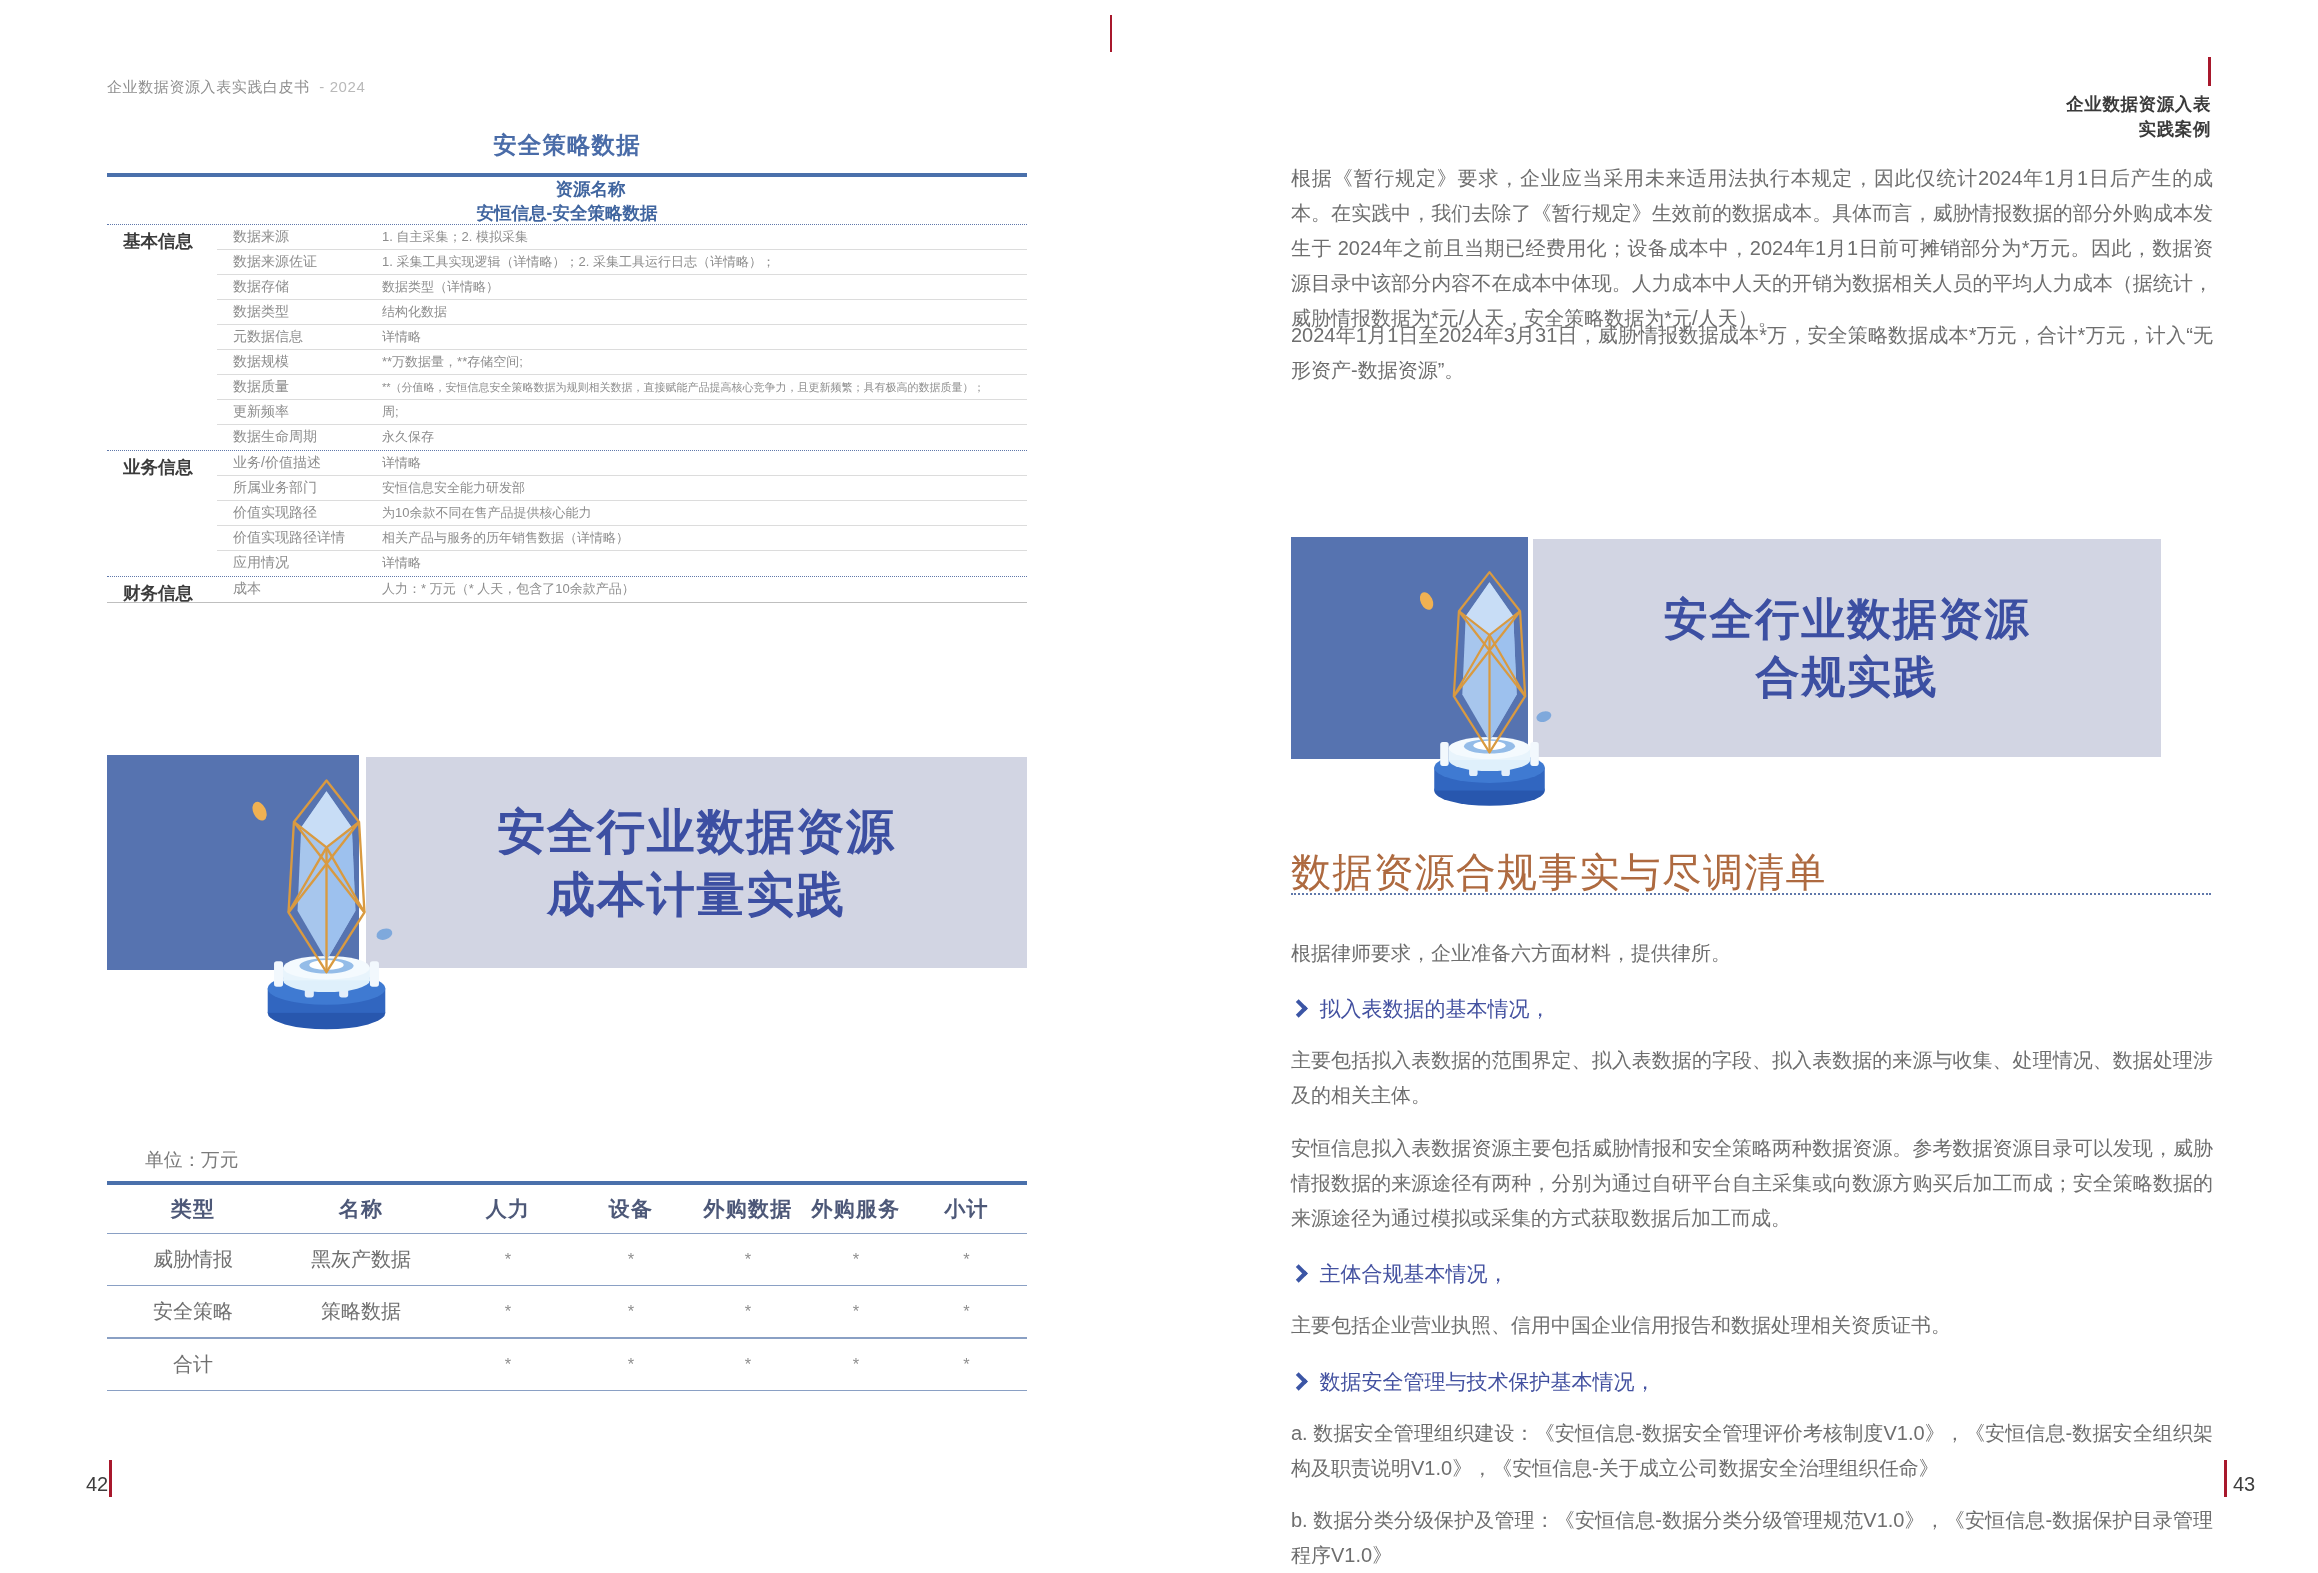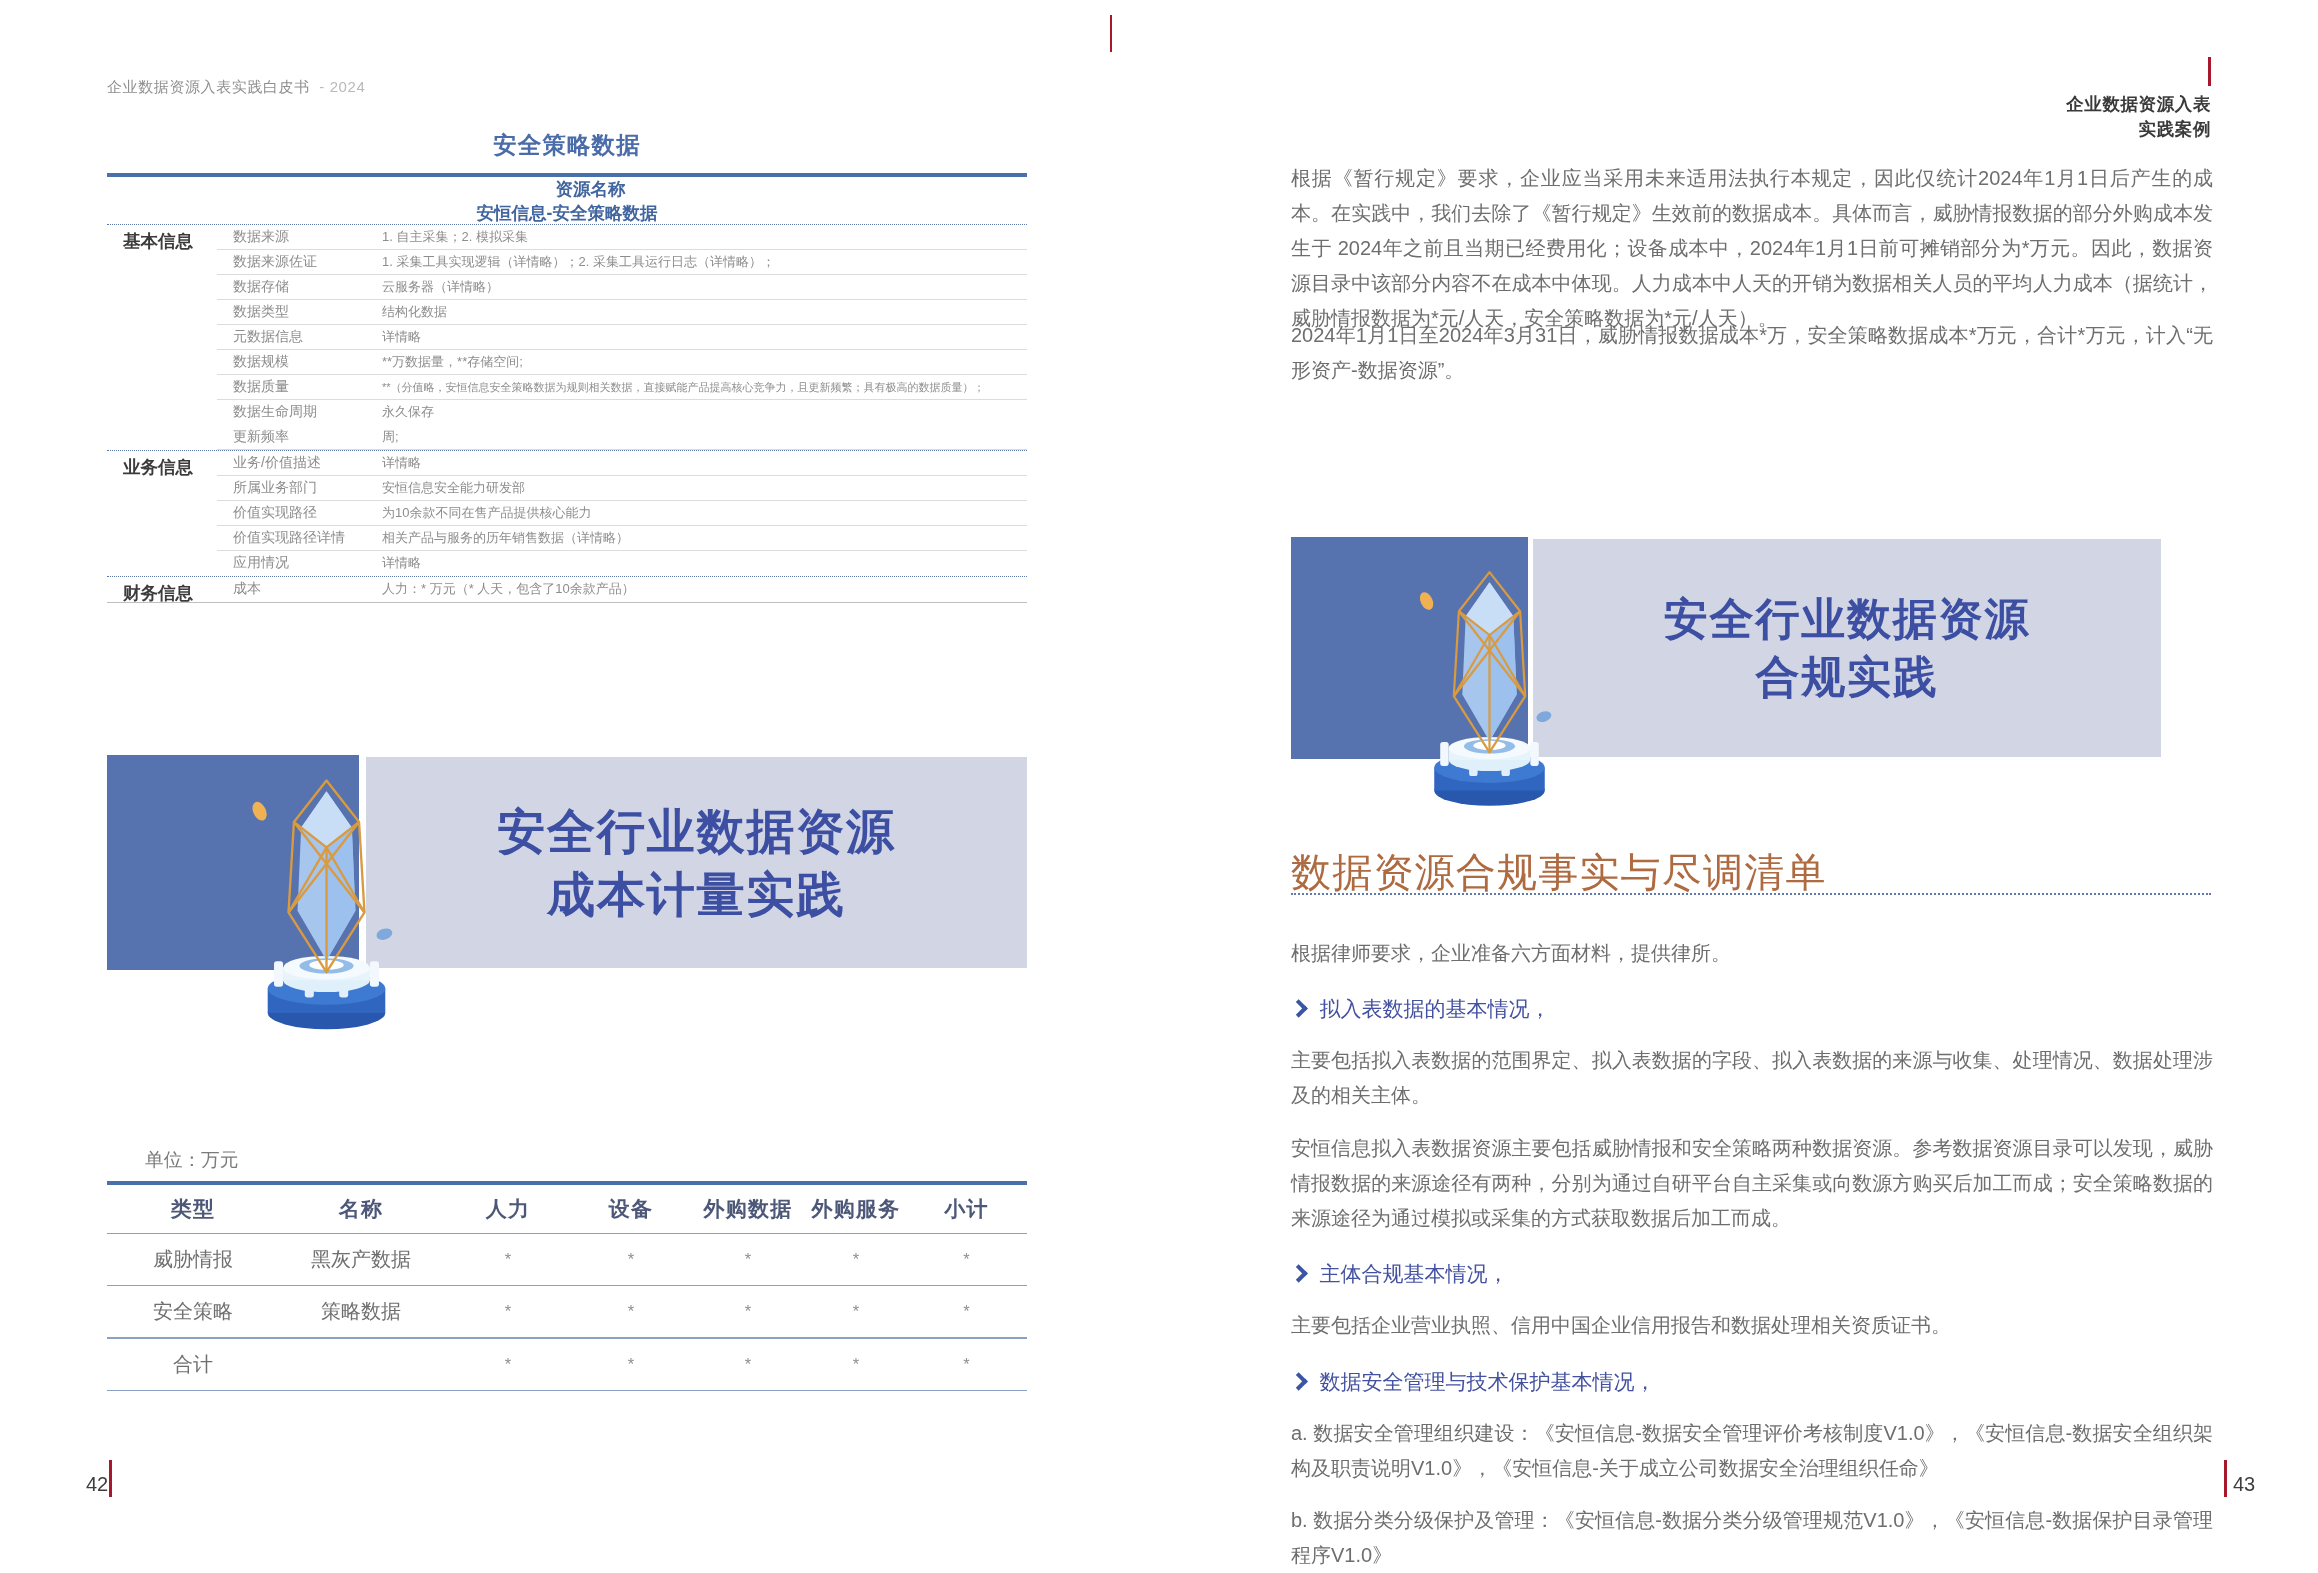--- a/index.html
+++ b/index.html
@@ -116,45 +116,45 @@
         <div class="r-row sep">
           <div class="r-label">数据来源</div>
           <div class="r-value">1. 自主采集；2. 模拟采集</div>
         </div>
         <div class="r-row sep">
           <div class="r-label">数据来源佐证</div>
           <div class="r-value">1. 采集工具实现逻辑（详情略）；2. 采集工具运行日志（详情略）；</div>
         </div>
         <div class="r-row sep">
           <div class="r-label">数据存储</div>
-          <div class="r-value">云服务器（详情略）</div>
+          <div class="r-value">数据类型（详情略）</div>
         </div>
         <div class="r-row sep">
           <div class="r-label">数据类型</div>
           <div class="r-value">结构化数据</div>
         </div>
         <div class="r-row sep">
           <div class="r-label">元数据信息</div>
           <div class="r-value">详情略</div>
         </div>
         <div class="r-row sep">
           <div class="r-label">数据规模</div>
           <div class="r-value">**万数据量，**存储空间;</div>
         </div>
         <div class="r-row sep">
           <div class="r-label">数据质量</div>
           <div class="r-value sm">**（分值略，安恒信息安全策略数据为规则相关数据，直接赋能产品提高核心竞争力，且更新频繁；具有极高的数据质量）；</div>
+        </div>
+        <div class="r-row sep">
+          <div class="r-label">更新频率</div>
+          <div class="r-value">周;</div>
         </div>
         <div class="r-row">
           <div class="r-label">数据生命周期</div>
           <div class="r-value">永久保存</div>
-        </div>
-        <div class="r-row sep">
-          <div class="r-label">更新频率</div>
-          <div class="r-value">周;</div>
         </div>
       </div>
 
       <div class="rt-group">
         <div class="rt-cat">业务信息</div>
         <div class="r-row sep">
           <div class="r-label">业务/价值描述</div>
           <div class="r-value">详情略</div>
         </div>
         <div class="r-row sep">

